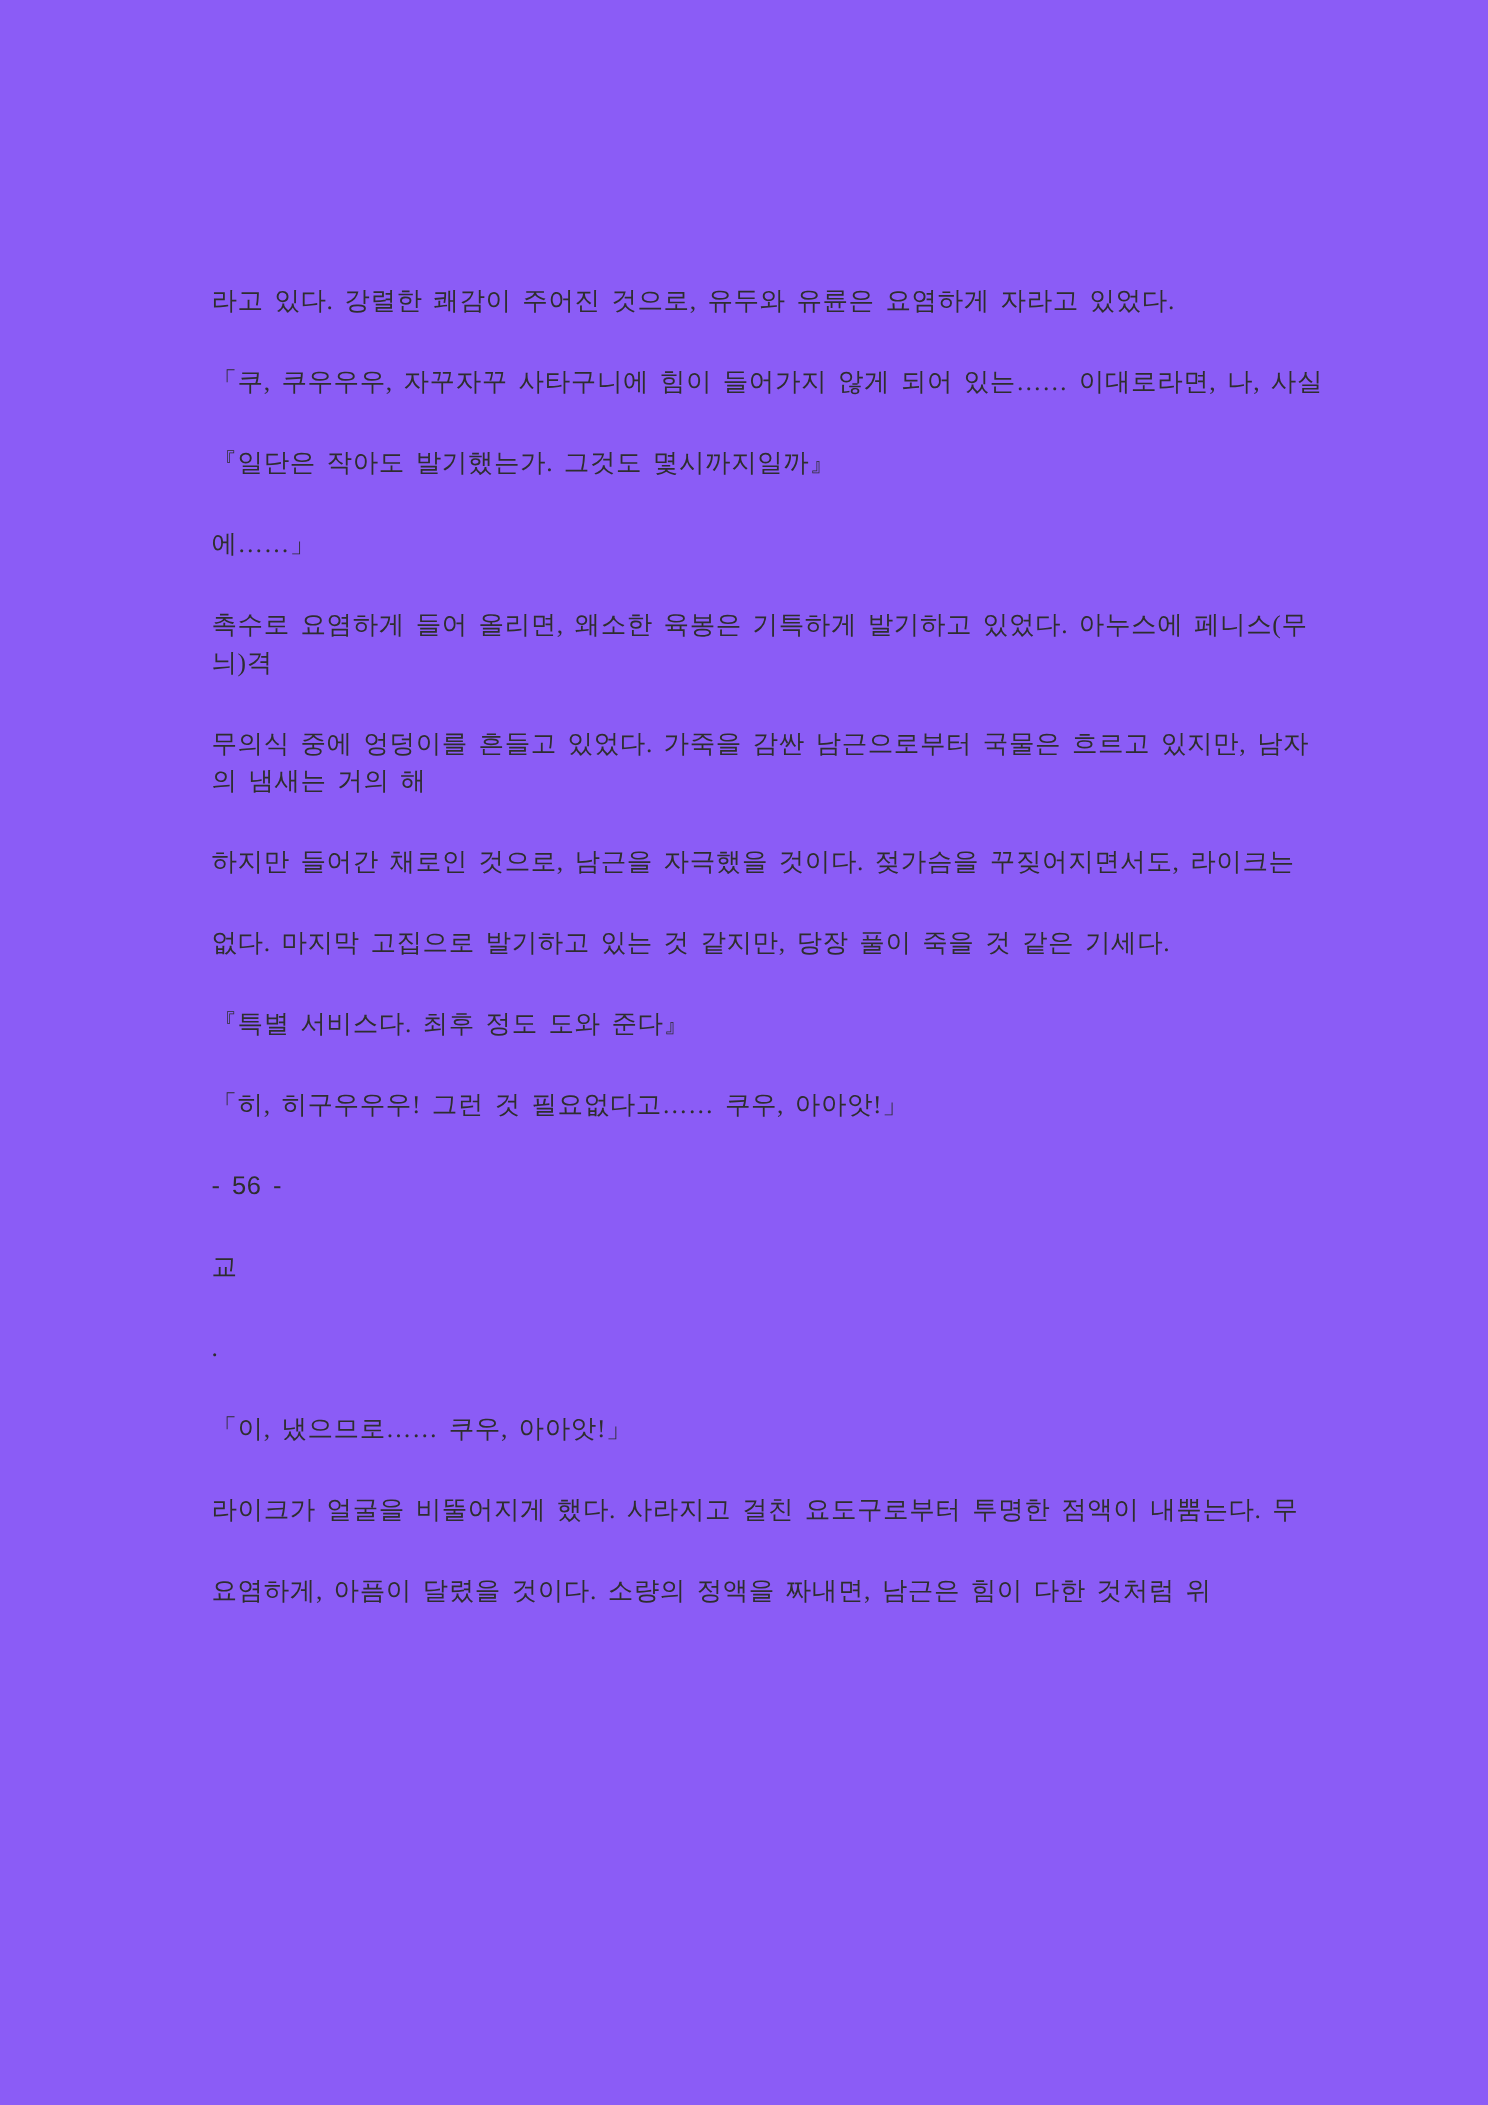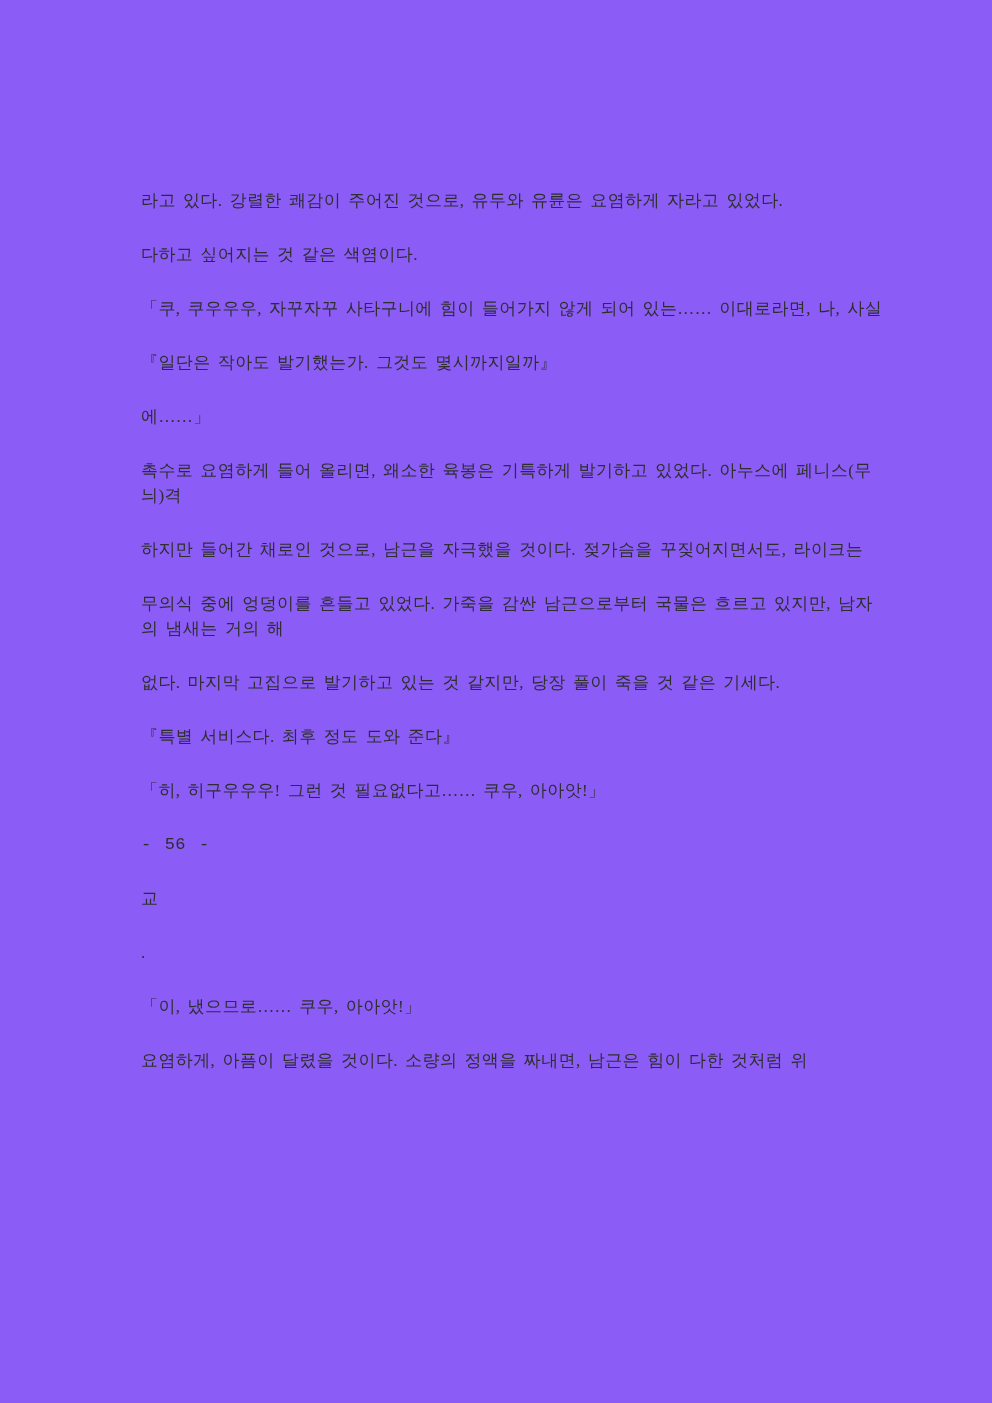--- a/index.html
+++ b/index.html
@@ -27,61 +27,58 @@
     line-height: 25px;
     color: #2e2e2e;
     letter-spacing: 0.4px;
     word-spacing: 2.5px;
   }
   .line {
     display: block;
     white-space: nowrap;
   }
   .page-number {
-    font-family: Liberation Mono, monospace;
+    font-family: Liberation Sans, sans-serif;
   }
 </style>
 </head>
 <body>
 
 <div class="page">
   <div class="text-block">
 
     <p class="para">
       <span class="line">라고 있다. 강렬한 쾌감이 주어진 것으로, 유두와 유륜은 요염하게 자라고 있었다.</span>
     </p>
 
-    <p class="para">
-      <span class="line">다하고 싶어지는 것 같은 색염이다.</span>
-    </p>
 
     <p class="para">
       <span class="line">「쿠, 쿠우우우, 자꾸자꾸 사타구니에 힘이 들어가지 않게 되어 있는…… 이대로라면, 나, 사실</span>
     </p>
 
     <p class="para">
       <span class="line">『일단은 작아도 발기했는가. 그것도 몇시까지일까』</span>
     </p>
 
     <p class="para">
       <span class="line">에……」</span>
     </p>
 
     <p class="para">
       <span class="line">촉수로 요염하게 들어 올리면, 왜소한 육봉은 기특하게 발기하고 있었다. 아누스에 페니스(무</span>
       <span class="line">늬)격</span>
     </p>
 
     <p class="para">
-      <span class="line">하지만 들어간 채로인 것으로, 남근을 자극했을 것이다. 젖가슴을 꾸짖어지면서도, 라이크는</span>
+      <span class="line">무의식 중에 엉덩이를 흔들고 있었다. 가죽을 감싼 남근으로부터 국물은 흐르고 있지만, 남자</span>
+      <span class="line">의 냄새는 거의 해</span>
     </p>
 
     <p class="para">
-      <span class="line">무의식 중에 엉덩이를 흔들고 있었다. 가죽을 감싼 남근으로부터 국물은 흐르고 있지만, 남자</span>
-      <span class="line">의 냄새는 거의 해</span>
+      <span class="line">하지만 들어간 채로인 것으로, 남근을 자극했을 것이다. 젖가슴을 꾸짖어지면서도, 라이크는</span>
     </p>
 
     <p class="para">
       <span class="line">없다. 마지막 고집으로 발기하고 있는 것 같지만, 당장 풀이 죽을 것 같은 기세다.</span>
     </p>
 
     <p class="para">
       <span class="line">『특별 서비스다. 최후 정도 도와 준다』</span>
     </p>
 
@@ -100,20 +97,21 @@
 
     <p class="para">
       <span class="line">.</span>
     </p>
 
     <p class="para">
       <span class="line">「이, 냈으므로…… 쿠우, 아아앗!」</span>
     </p>
 
     <p class="para">
+      <span class="line">라이크가 얼굴을 비뚤어지게 했다. 사라지고 걸친 요도구로부터 투명한 점액이 내뿜는다. 무</span>
     </p>
 
     <p class="para">
       <span class="line">요염하게, 아픔이 달렸을 것이다. 소량의 정액을 짜내면, 남근은 힘이 다한 것처럼 위</span>
     </p>
 
   </div>
 </div>
 
 </body></html>

